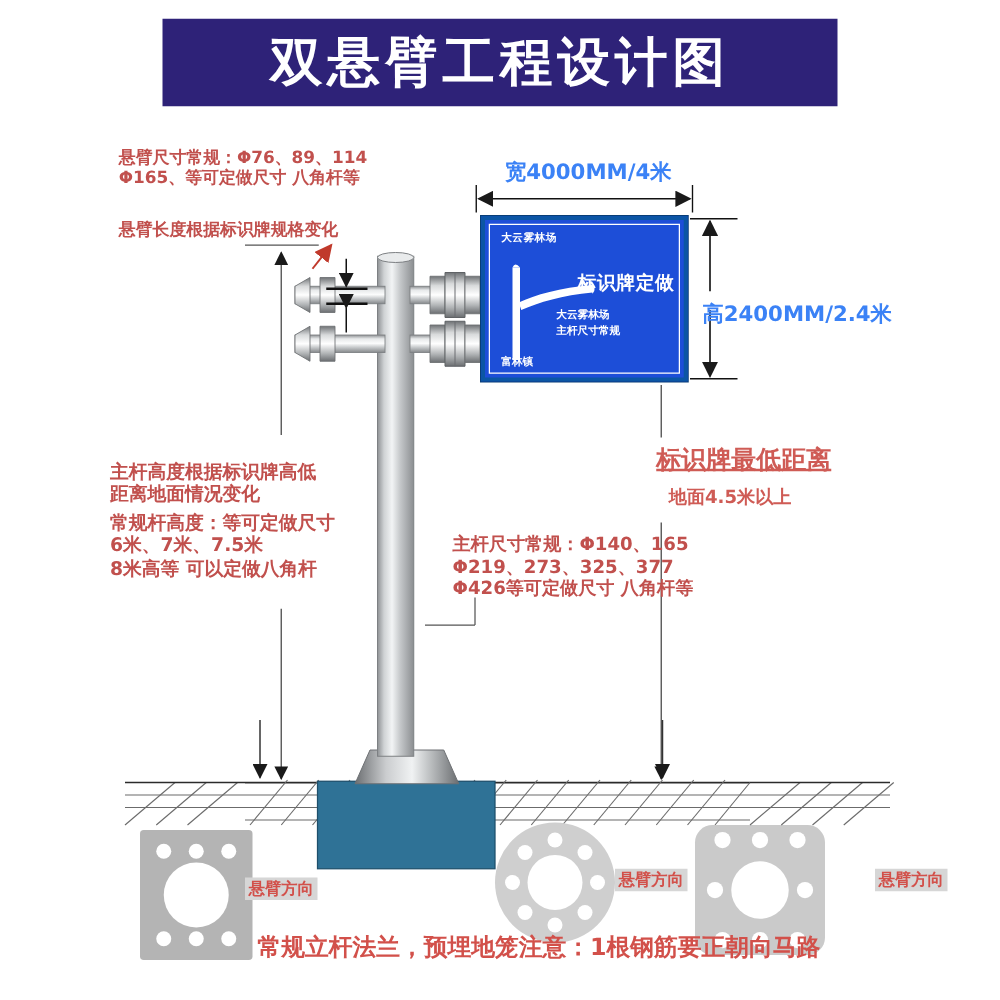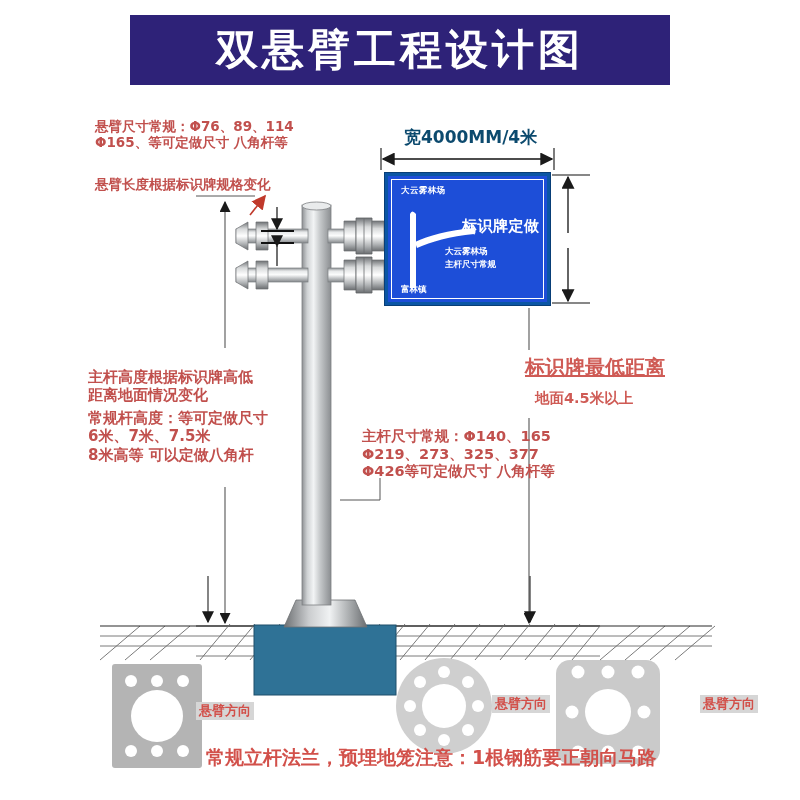--- a/index.html
+++ b/index.html
@@ -31,21 +31,21 @@
     line-height:1.22;white-space:pre-line;
   }
   .n1{left:95px;top:118px;font-size:13.5px;color:#c1504d;}
   .n2{left:95px;top:176px;font-size:13.5px;color:#c1504d;}
   .n3{left:88px;top:368px;font-size:15px;color:#c1504d;}
   .n4{left:88px;top:409px;font-size:15px;color:#c1504d;}
   .n5{left:362px;top:428px;font-size:14.5px;color:#c1504d;}
   .n6{left:525px;top:355px;font-size:20px;color:#cf5b55;text-decoration:underline;}
   .n7{left:535px;top:390px;font-size:14.5px;color:#cf5b55;}
   .dimtxt{
-    position:absolute;color:#0c4a6e;font-weight:bold;font-size:17px;
+    position:absolute;color:#3b82f6;font-weight:bold;font-size:17px;
     font-family:"DejaVu Sans","Liberation Sans",sans-serif;white-space:nowrap;
   }
   .dw{left:404px;top:126px;}
   .dh{left:562px;top:240px;}
 
   .caption{
     position:absolute;left:206px;top:745px;font-size:19px;font-weight:bold;
     color:#d2504a;font-family:"DejaVu Sans","Liberation Sans",sans-serif;
     white-space:nowrap;
   }
@@ -316,20 +316,21 @@
   <div class="note n4">常规杆高度：等可定做尺寸
 6米、7米、7.5米
 8米高等 可以定做八角杆</div>
   <div class="note n5">主杆尺寸常规：Φ140、165
 Φ219、273、325、377
 Φ426等可定做尺寸 八角杆等</div>
   <div class="note n6">标识牌最低距离</div>
   <div class="note n7">地面4.5米以上</div>
 
   <div class="dimtxt dw">宽4000MM/4米</div>
+  <div class="dimtxt dh">高2400MM/2.4米</div>
 
   <div class="fdir fd1">悬臂方向</div>
   <div class="fdir fd2">悬臂方向</div>
   <div class="fdir fd3">悬臂方向</div>
 
   <div class="caption">常规立杆法兰，预埋地笼注意：1根钢筋要正朝向马路</div>
 
 </div>
 
 </body></html>

